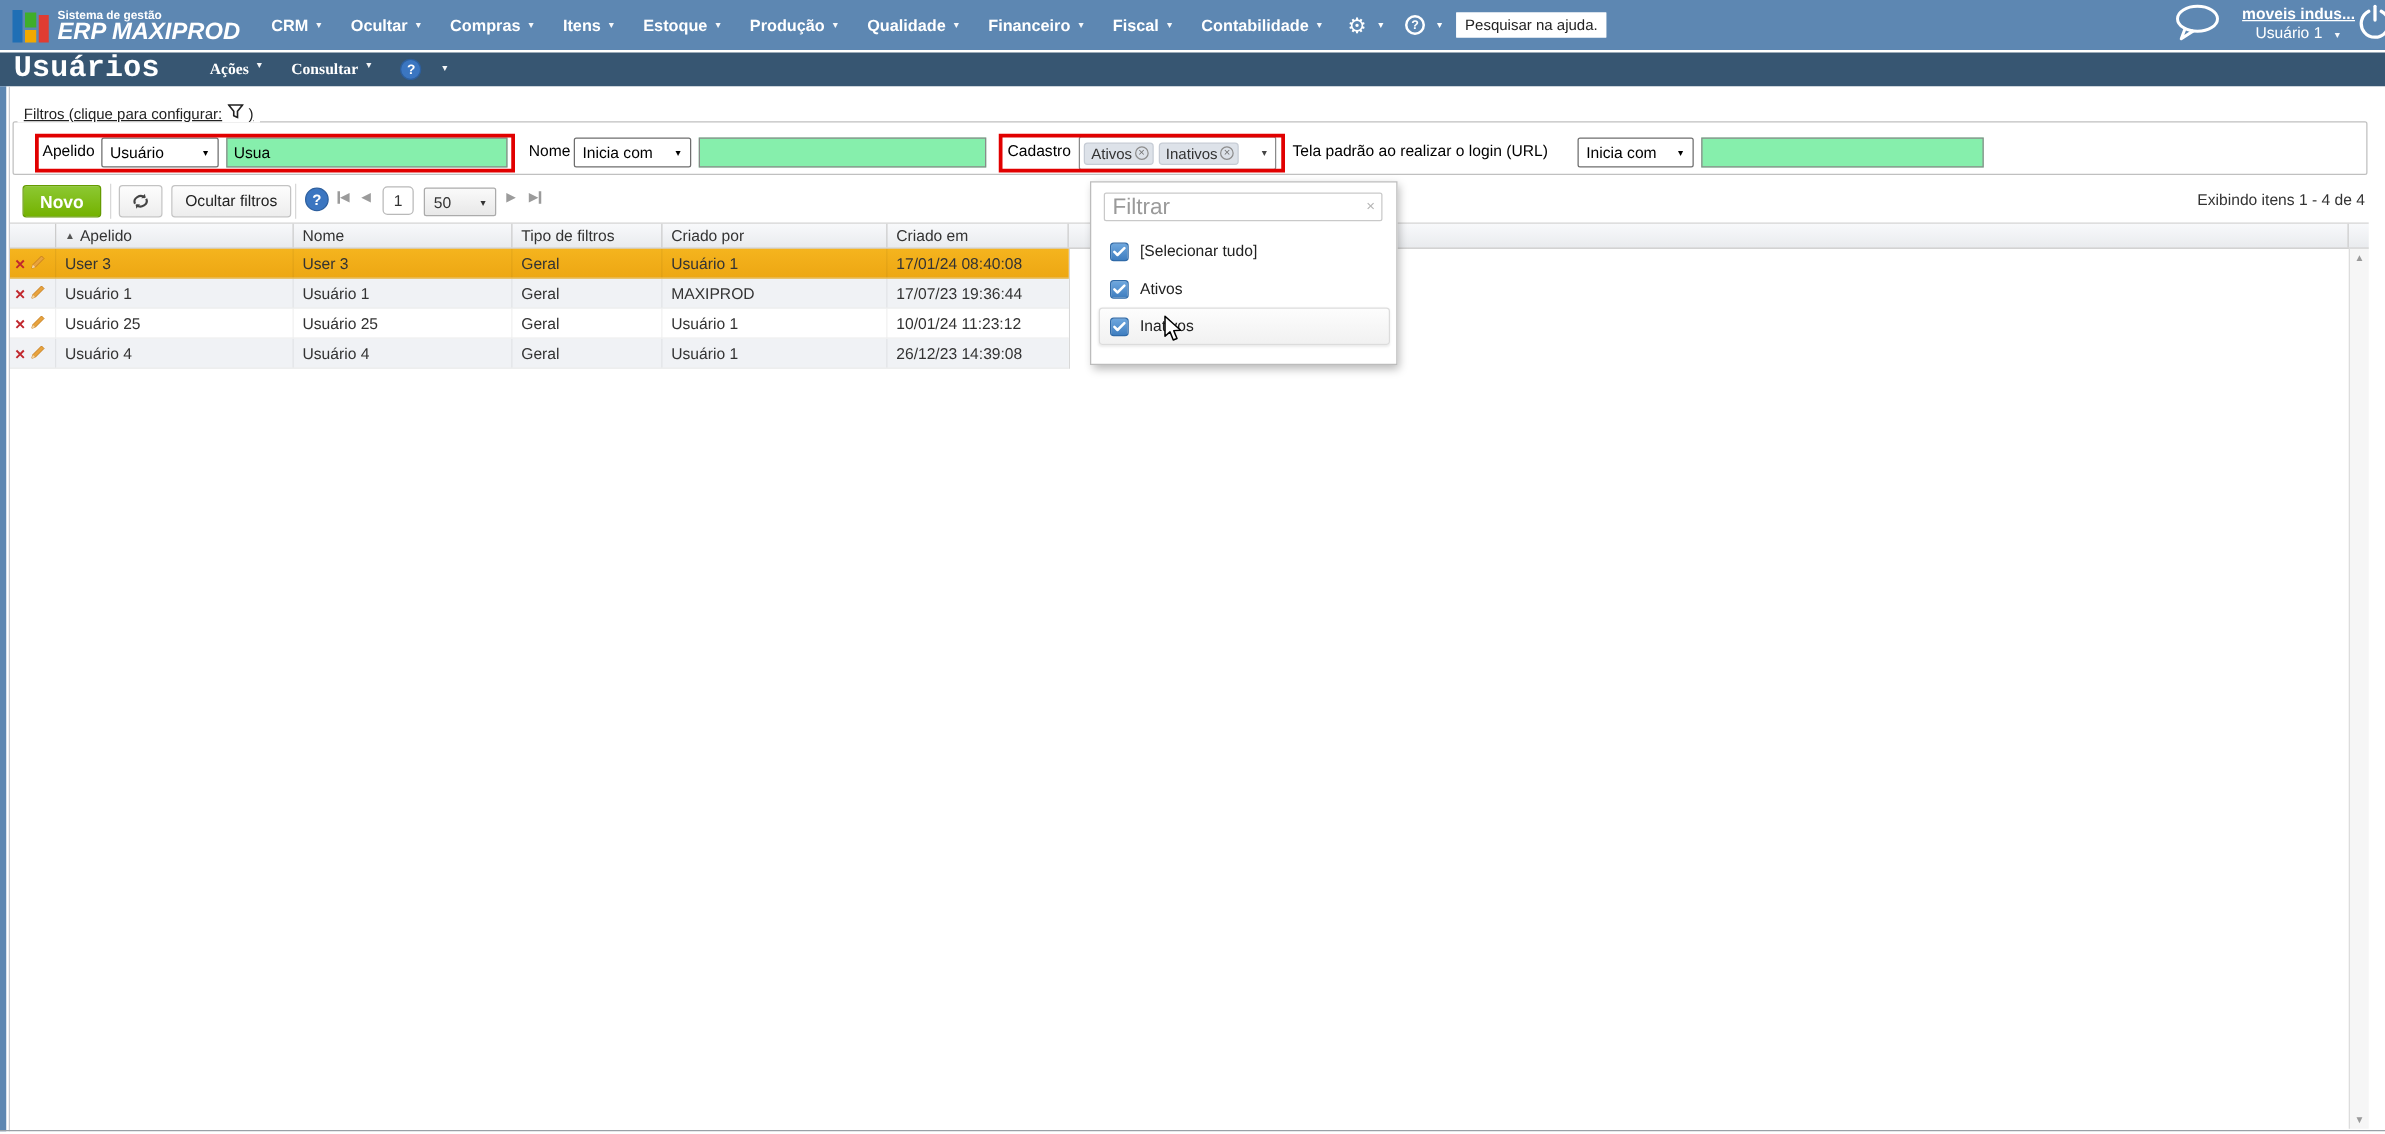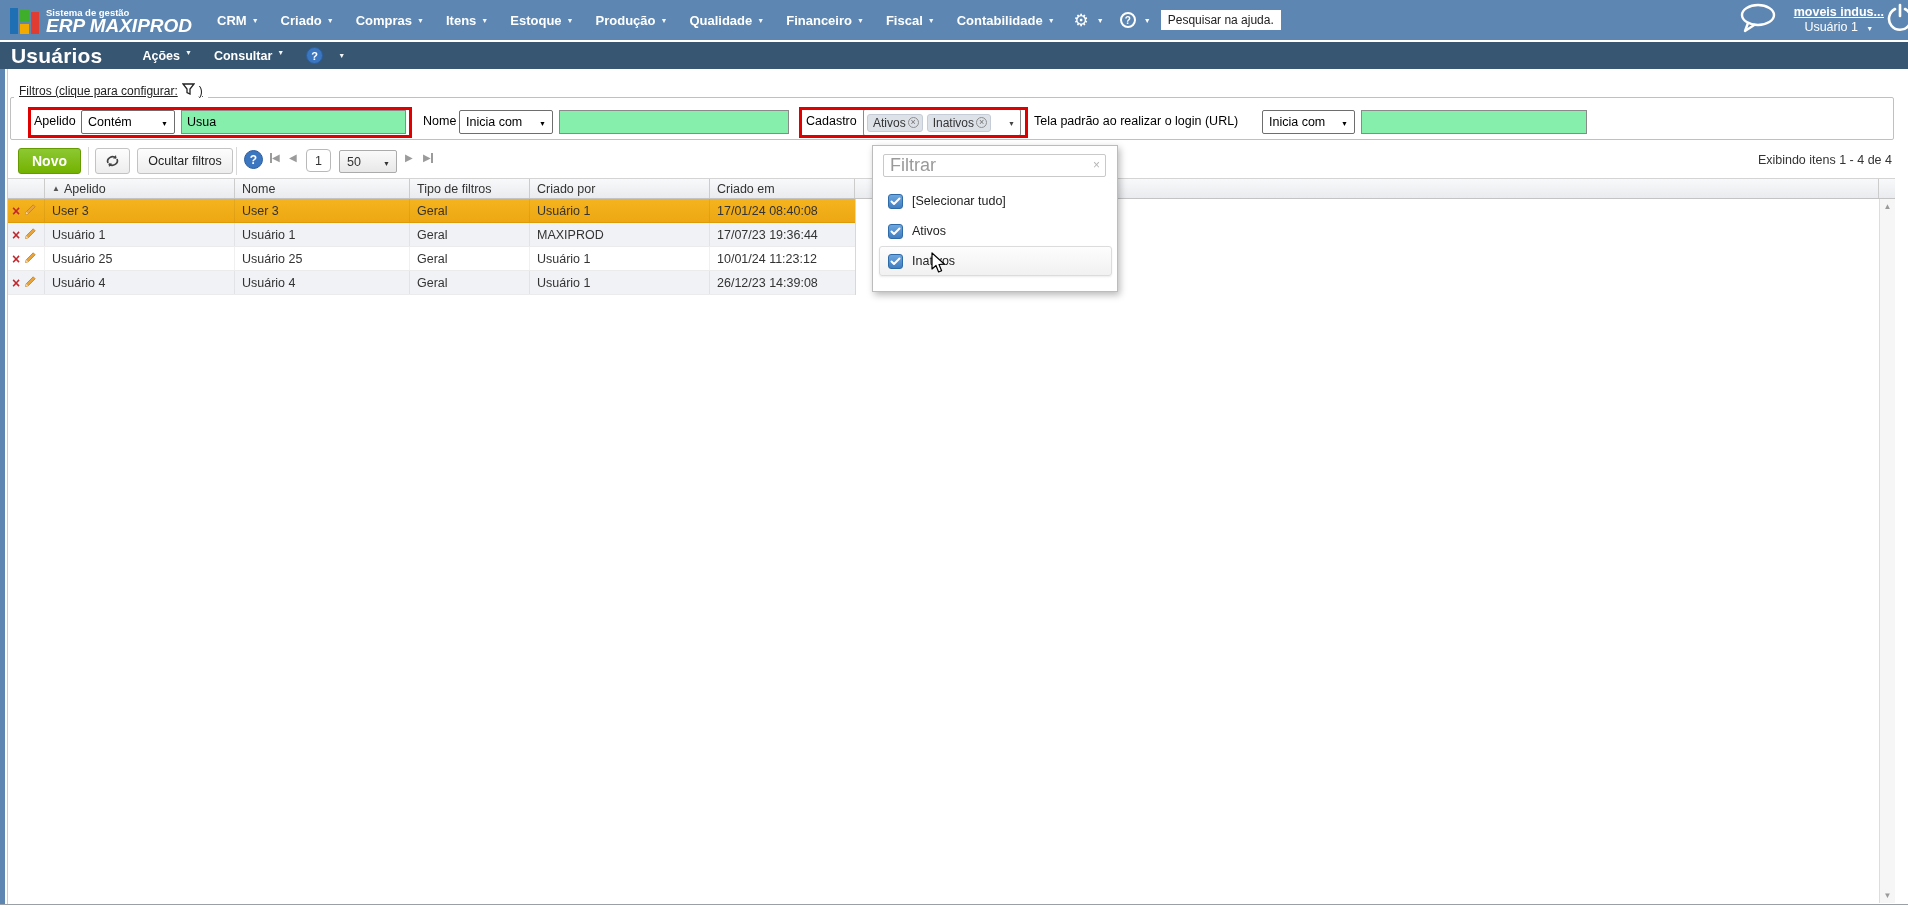--- a/index.html
+++ b/index.html
@@ -32,23 +32,23 @@
   .top-right{margin-left:auto;display:flex;align-items:center;padding-right:0;}
   .chat-icon{margin-right:16px;}
   .account{text-align:center;line-height:15px;margin-right:1px;}
   .account .company{font-size:12.5px;font-weight:600;text-decoration:underline;}
   .account .user{font-size:12.5px;}
   .power{margin-right:-7px;}
 
   
   .titlebar{position:absolute;left:0;top:40px;width:1908px;height:29px;background:#375672;color:#fff;
     border-top:2px solid #fff;display:flex;align-items:center;padding-left:11px;}
-  .page-title{font-size:21px;font-weight:bold;letter-spacing:.2px;}
+  .page-title{font-size:24px;font-weight:bold;letter-spacing:.2px;font-family:Liberation Mono, monospace;}
   .tb-menus{display:flex;align-items:center;margin-left:40px;}
-  .tb-menu{display:flex;align-items:flex-start;font-size:12.5px;font-weight:bold;margin-right:22px;}
+  .tb-menu{display:flex;align-items:flex-start;font-size:12.5px;font-weight:bold;margin-right:22px;font-family:Liberation Serif, serif;}
   .help-blue{width:17px;height:17px;border-radius:50%;background:#3b76c1;border:1px solid #2d5f9e;
     color:#fff;font-size:11px;font-weight:bold;display:flex;align-items:center;justify-content:center;margin-right:10px;}
 
   
   .left-strip{position:absolute;left:0;top:69px;width:5px;height:836px;background:#5d87b2;}
   .left-line{position:absolute;left:7px;top:69px;width:1px;height:836px;background:#c9ccd1;}
   .bottom-line{position:absolute;left:0;top:904px;width:1908px;height:1px;background:#9aa0a6;}
 
   
   .fieldset{position:absolute;left:10px;top:97px;width:1884px;height:43px;border:1px solid #c0c0c0;border-radius:2px;}
@@ -162,21 +162,21 @@
       </div>
     </div>
     <div class="menus">
 
         <div class="menu-item">
           <span>CRM</span>
           <span class="caret">▼</span>
         </div>
 
         <div class="menu-item">
-          <span>Criado</span>
+          <span>Ocultar</span>
           <span class="caret">▼</span>
         </div>
 
         <div class="menu-item">
           <span>Compras</span>
           <span class="caret">▼</span>
         </div>
 
         <div class="menu-item">
           <span>Itens</span>
@@ -269,21 +269,21 @@
       <svg width="13" height="12" viewBox="0 0 13 12">
           <path d="M1 1 H12 L8 6 V11 L5 9.5 V6 Z" fill="none" stroke="#222" stroke-width="1.3"></path>
         </svg>
     </span>
     <span class="legend-text">)</span>
   </div>
 
   <div class="redbox" style="left:28px;top:107px;width:384px;height:31px;"></div>
   <span class="flabel" style="left:34px;top:114px;">Apelido</span>
   <div class="fselect" style="left:81px;top:110px;width:94px;">
-    <span>Contém</span>
+    <span>Usuário</span>
     <span class="sel-caret">▼</span>
   </div>
   <input class="ftext" style="left: 181px; top: 110px; width: 225px;" value="Usua">
 
   <span class="flabel" style="left:423px;top:114px;">Nome</span>
   <div class="fselect" style="left:459px;top:110px;width:94px;">
     <span>Inicia com</span>
     <span class="sel-caret">▼</span>
   </div>
   <input class="ftext" style="left: 559px; top: 110px; width: 230px;" value="">

